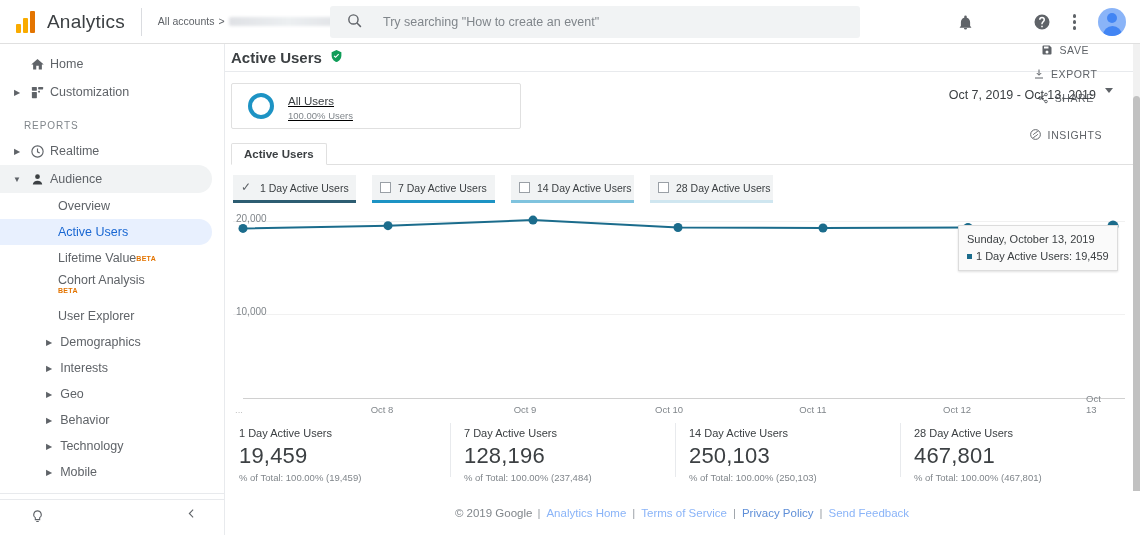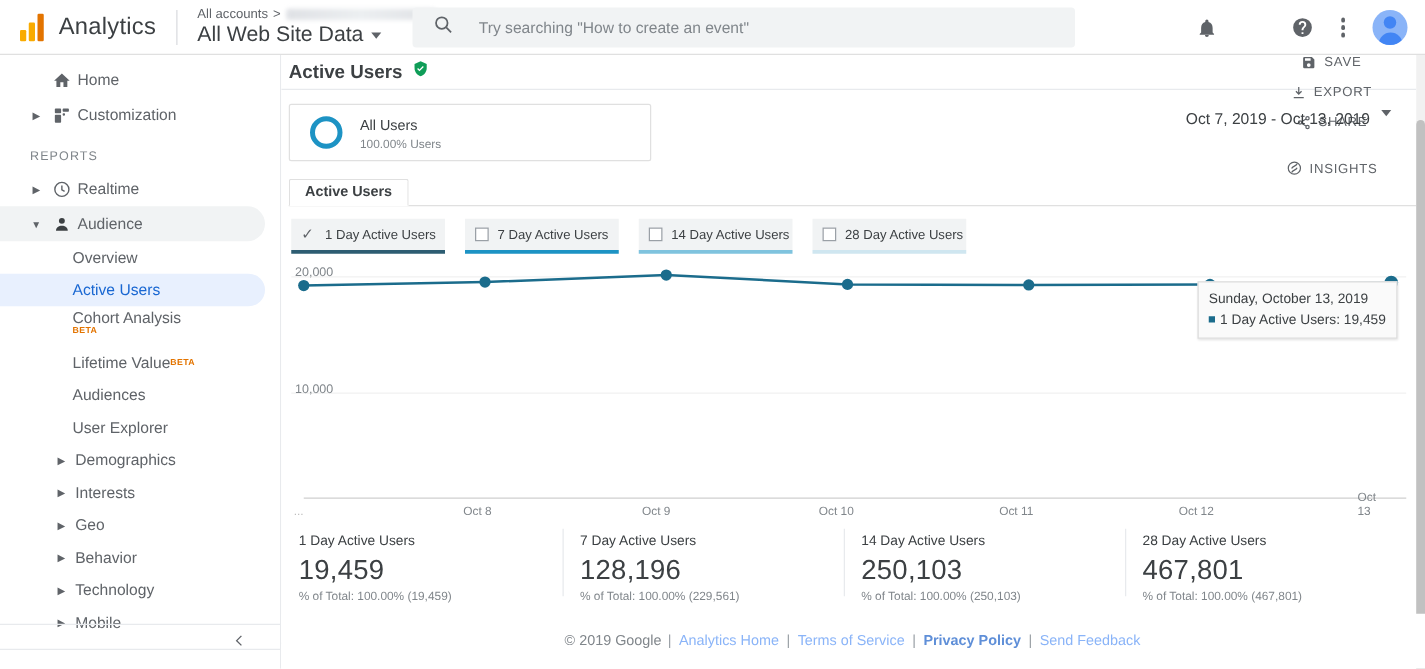--- a/index.html
+++ b/index.html
@@ -56,21 +56,21 @@
   .avatar::before { content:''; position:absolute; width:10px; height:10px; border-radius:50%; background:#4285f4; left:9px; top:5px; }
   .avatar::after { content:''; position:absolute; width:19px; height:11px; border-radius:10px 10px 0 0; background:#4285f4; left:4.5px; top:18px; }
 
   
   .sidebar {
     position: absolute; left: 0; top: 44px; width: 225px; height: 491px;
     background: #fff; border-right: 1px solid #e8eaed; overflow: hidden;
   }
   .nav-item {
     height: 28px; display: flex; align-items: center; font-size: 12.5px;
-    color: #5f6368; cursor: pointer; position: relative; padding-left: 22px;
+    color: #5f6368; cursor: pointer; position: relative; padding-left: 10px;
     border-radius: 0 14px 14px 0; margin-right: 12px;
   }
   .nav-item .arw { width: 14px; font-size: 8px; color: #5f6368; flex: none; text-align: center; }
   .nav-item .ic { width: 26px; flex: none; display: flex; align-items: center; justify-content: center; }
   .nav-item .lbl { white-space: nowrap; }
   .nav-item.active-parent { background: #f1f3f4; }
   .nav-section { font-size: 10px; color: #80868b; letter-spacing: .9px; padding-left: 24px; margin: 14px 0 6px; }
   .subnav { font-size: 12.5px; color: #5f6368; height: 26px; display: flex; align-items: center; padding-left: 58px;
             border-radius: 0 14px 14px 0; margin-right: 12px; cursor: pointer; }
   .subnav.selected { background: #e8f0fe; color: #1967d2; }
@@ -88,21 +88,21 @@
   .scroll-track { position: absolute; right: 0; top: 44px; width: 7px; height: 491px; background: #f1f1f1; }
   .scroll-thumb { position: absolute; right: 0; top: 52px; width: 7px; height: 470px; background: #c1c1c1; border-radius: 4px; }
 
   .page-head { height: 28px; display: flex; align-items: center; padding: 0 0 0 6px; position: relative; border-bottom: 1px solid #e8eaed; }
   .page-title { font-size: 15px; font-weight: bold; color: #3c4043; }
   .shield { margin-left: 8px; }
   .actions { position: absolute; right: 18px; top: 0; height: 28px; display: flex; align-items: center; gap: 12px; flex-direction: column; }
   .act { display: flex; align-items: center; gap: 6px; font-size: 10.5px; color: #5f6368; letter-spacing: .6px; cursor: pointer; padding: 0 13px; }
   .act-div { width: 1px; height: 16px; background: #dadce0; margin: 0 4px; }
 
-  .segbar { display: flex; align-items: center; padding: 11px 0 0 6px; gap: 14px; position: relative; }
+  .segbar { display: flex; align-items: center; padding: 11px 0 0 6px; gap: 14px; position: relative; text-decoration: underline; }
   .seg {
     width: 290px; height: 46px; border: 1px solid #e0e0e0; border-radius: 2px;
     display: flex; align-items: center; padding-left: 16px; gap: 14px; background:#fff; cursor: pointer;
   }
   .seg.dashed { border: 1px dashed #c6c6c6; }
   .ring { width: 26px; height: 26px; border-radius: 50%; border: 4px solid #1d93c4; flex: none; }
   .ring.gray { border-color: #d8d8d8; }
   .seg-t1 { font-size: 11.5px; color: #3c4043; line-height: 1.35; }
   .seg-t2 { font-size: 9.5px; color: #80868b; }
   .seg-add { font-size: 12px; color: #5f6368; }
@@ -141,43 +141,39 @@
   .card-v { font-size: 22px; color: #3c4043; margin: 4px 0 3px; letter-spacing: .2px; }
   .card-s { font-size: 9.5px; color: #80868b; }
 
   .genline { text-align: right; font-size: 9.5px; color: #80868b; padding: 12px 20px 0 0; }
   .genline a { color: #1a73e8; text-decoration: none; }
   .main-sep { height: 1px; background: #e8eaed; margin-top: 8px; }
 
   .footer { position: absolute; left: 225px; bottom: 0; width: 915px; height: 44px;
             display: flex; align-items: center; justify-content: center; font-size: 11.5px; color: #80868b; background:#fff; }
   .footer a { color: #8ab4f8; text-decoration: none; margin: 0 1px; }
-  .footer a.bold { color: #5f8fd8; font-weight: bold; }
+  .footer a.bold { color: #5f8fd8; font-weight: normal; }
   .fsep { margin: 0 5px; color: #9aa0a6; }
 </style>
 </head>
 <body>
 
 <div class="topbar">
   <div class="ga-logo">
     <i class="b1"></i>
       <i class="b2"></i>
       <i class="b3"></i>
   </div>
   <div class="brand-name">Analytics</div>
   <div class="vdiv"></div>
   <div class="acct">
     <div class="acct-top">
       <span>All accounts</span>
       <span>&gt;</span>
       <span class="acct-blur"></span>
-    </div>
-    <div class="acct-main">
-      <span>All Web Site Data</span>
-      <span class="caret-dn"></span>
     </div>
   </div>
 
   <div class="searchbox">
     <span class="mag">
       <svg width="17" height="17" viewBox="0 0 24 24" fill="none" stroke="#5f6368" stroke-width="2">
         <circle cx="10.5" cy="10.5" r="6.5"></circle>
           <line x1="15.5" y1="15.5" x2="21" y2="21"></line>
       </svg>
     </span>
@@ -259,32 +255,29 @@
     </span>
     <span class="lbl">Audience</span>
   </div>
 
   <div class="subnav">
     <span>Overview</span>
   </div>
   <div class="subnav selected">
     <span>Active Users</span>
   </div>
+  <div class="subnav">
+    <span>Lifetime Value</span>
+      <span class="beta-sup">BETA</span>
+  </div>
   <div class="subnav" style="height:32px;align-items:flex-start;padding-top:2px">
     <span style="display:block">
       <span>Cohort Analysis</span>
       <span class="beta-blk">BETA</span>
     </span>
-  </div>
-  <div class="subnav">
-    <span>Lifetime Value</span>
-      <span class="beta-sup">BETA</span>
-  </div>
-  <div class="subnav">
-    <span>Audiences</span>
   </div>
   <div class="subnav">
     <span>User Explorer</span>
   </div>
   <div class="subnav indented">
     <span class="arw2">▶</span>
     <span>Demographics</span>
   </div>
   <div class="subnav indented">
     <span class="arw2">▶</span>
@@ -458,21 +451,21 @@
 
   <div class="cards">
     <div class="card">
       <div class="card-t">1 Day Active Users</div>
       <div class="card-v">19,459</div>
       <div class="card-s">% of Total: 100.00% (19,459)</div>
     </div>
     <div class="card">
       <div class="card-t">7 Day Active Users</div>
       <div class="card-v">128,196</div>
-      <div class="card-s">% of Total: 100.00% (229,561)</div>
+      <div class="card-s">% of Total: 100.00% (237,484)</div>
     </div>
     <div class="card">
       <div class="card-t">14 Day Active Users</div>
       <div class="card-v">250,103</div>
       <div class="card-s">% of Total: 100.00% (250,103)</div>
     </div>
     <div class="card">
       <div class="card-t">28 Day Active Users</div>
       <div class="card-v">467,801</div>
       <div class="card-s">% of Total: 100.00% (467,801)</div>

